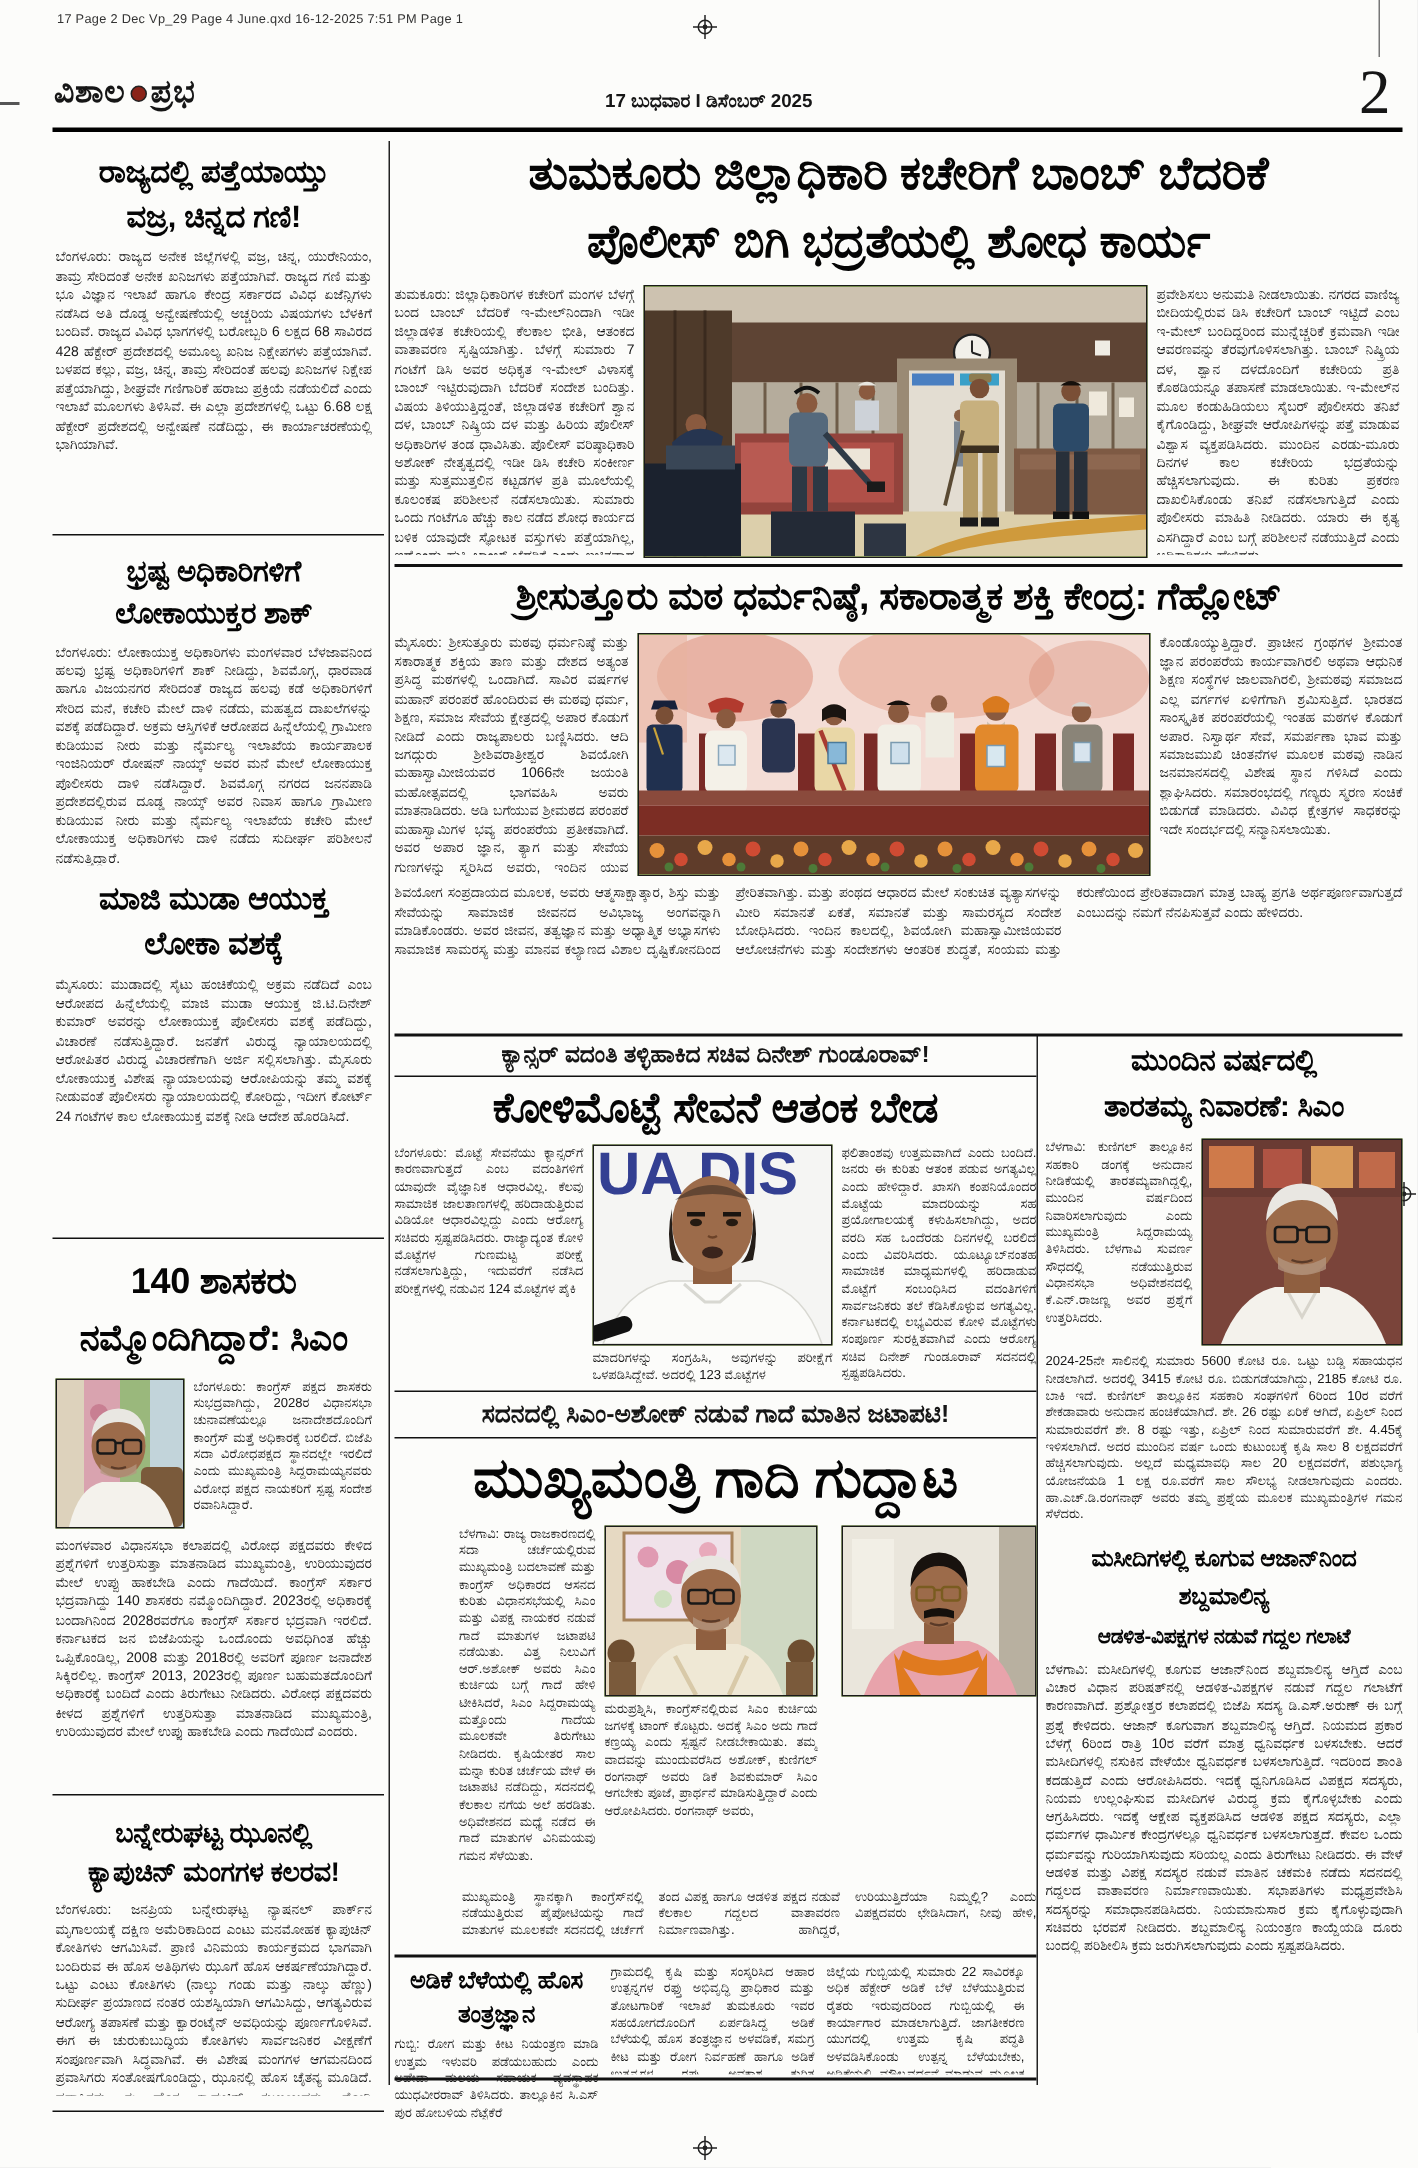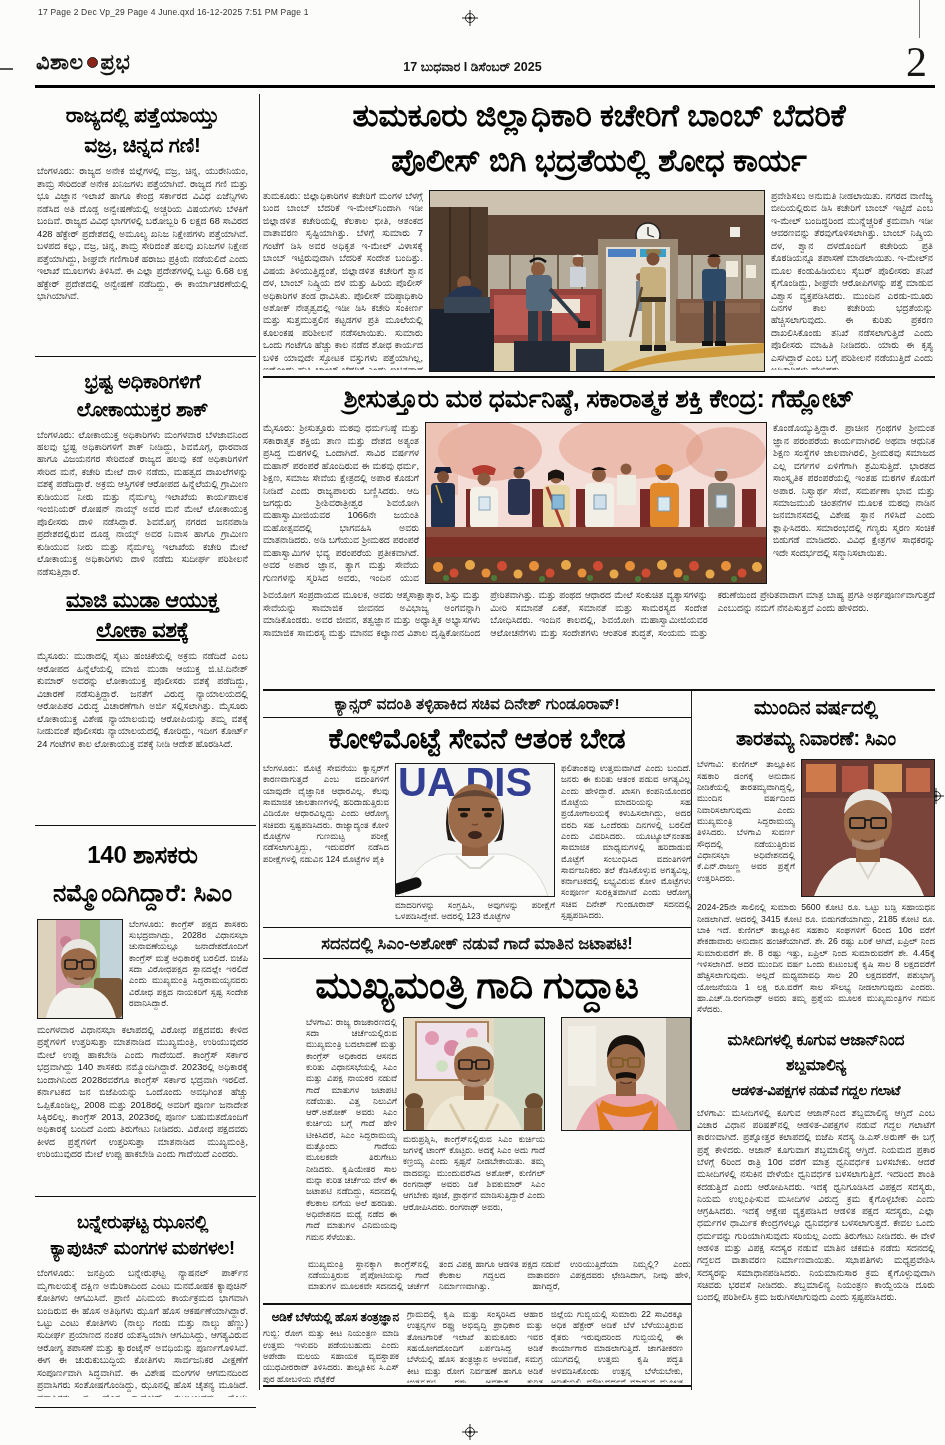--- a/index.html
+++ b/index.html
@@ -84,21 +84,21 @@
       </div>
       <div class="kbody" style="height:178px;margin-top:6px;">ಬೆಂಗಳೂರು: ರಾಜ್ಯದ ಅನೇಕ ಜಿಲ್ಲೆಗಳಲ್ಲಿ ವಜ್ರ, ಚಿನ್ನ, ಯುರೇನಿಯಂ, ತಾಮ್ರ ಸೇರಿದಂತೆ ಅನೇಕ ಖನಿಜಗಳು ಪತ್ತೆಯಾಗಿವೆ. ರಾಜ್ಯದ ಗಣಿ ಮತ್ತು ಭೂ ವಿಜ್ಞಾನ ಇಲಾಖೆ ಹಾಗೂ ಕೇಂದ್ರ ಸರ್ಕಾರದ ವಿವಿಧ ಏಜೆನ್ಸಿಗಳು ನಡೆಸಿದ ಅತಿ ದೊಡ್ಡ ಅನ್ವೇಷಣೆಯಲ್ಲಿ ಅಚ್ಚರಿಯ ವಿಷಯಗಳು ಬೆಳಕಿಗೆ ಬಂದಿವೆ. ರಾಜ್ಯದ ವಿವಿಧ ಭಾಗಗಳಲ್ಲಿ ಬರೋಬ್ಬರಿ 6 ಲಕ್ಷದ 68 ಸಾವಿರದ 428 ಹೆಕ್ಟೇರ್ ಪ್ರದೇಶದಲ್ಲಿ ಅಮೂಲ್ಯ ಖನಿಜ ನಿಕ್ಷೇಪಗಳು ಪತ್ತೆಯಾಗಿವೆ. ಬಳಪದ ಕಲ್ಲು, ವಜ್ರ, ಚಿನ್ನ, ತಾಮ್ರ ಸೇರಿದಂತೆ ಹಲವು ಖನಿಜಗಳ ನಿಕ್ಷೇಪ ಪತ್ತೆಯಾಗಿದ್ದು, ಶೀಘ್ರವೇ ಗಣಿಗಾರಿಕೆ ಹರಾಜು ಪ್ರಕ್ರಿಯೆ ನಡೆಯಲಿದೆ ಎಂದು ಇಲಾಖೆ ಮೂಲಗಳು ತಿಳಿಸಿವೆ. ಈ ಎಲ್ಲಾ ಪ್ರದೇಶಗಳಲ್ಲಿ ಒಟ್ಟು 6.68 ಲಕ್ಷ ಹೆಕ್ಟೇರ್ ಪ್ರದೇಶದಲ್ಲಿ ಅನ್ವೇಷಣೆ ನಡೆದಿದ್ದು, ಈ ಕಾರ್ಯಾಚರಣೆಯಲ್ಲಿ ಭಾಗಿಯಾಗಿವೆ.</div>
     </div>
 
     <div class="lc-art" style="height:458px;">
       <div class="khead" style="font-size:19.5px;padding-top:6px;">
         <div>ಭ್ರಷ್ಟ ಅಧಿಕಾರಿಗಳಿಗೆ</div>
         <div>ಲೋಕಾಯುಕ್ತರ ಶಾಕ್</div>
       </div>
       <div class="kbody" style="height:148px;margin-top:5px;">ಬೆಂಗಳೂರು: ಲೋಕಾಯುಕ್ತ ಅಧಿಕಾರಿಗಳು ಮಂಗಳವಾರ ಬೆಳಜಾವನಿಂದ ಹಲವು ಭ್ರಷ್ಟ ಅಧಿಕಾರಿಗಳಿಗೆ ಶಾಕ್ ನೀಡಿದ್ದು, ಶಿವಮೊಗ್ಗ, ಧಾರವಾಡ ಹಾಗೂ ವಿಜಯನಗರ ಸೇರಿದಂತೆ ರಾಜ್ಯದ ಹಲವು ಕಡೆ ಅಧಿಕಾರಿಗಳಿಗೆ ಸೇರಿದ ಮನೆ, ಕಚೇರಿ ಮೇಲೆ ದಾಳಿ ನಡೆದು, ಮಹತ್ವದ ದಾಖಲೆಗಳನ್ನು ವಶಕ್ಕೆ ಪಡೆದಿದ್ದಾರೆ. ಅಕ್ರಮ ಆಸ್ತಿಗಳಿಕೆ ಆರೋಪದ ಹಿನ್ನೆಲೆಯಲ್ಲಿ ಗ್ರಾಮೀಣ ಕುಡಿಯುವ ನೀರು ಮತ್ತು ನೈರ್ಮಲ್ಯ ಇಲಾಖೆಯ ಕಾರ್ಯಪಾಲಕ ಇಂಜಿನಿಯರ್ ರೋಷನ್ ನಾಯ್ಕ್ ಅವರ ಮನೆ ಮೇಲೆ ಲೋಕಾಯುಕ್ತ ಪೊಲೀಸರು ದಾಳಿ ನಡೆಸಿದ್ದಾರೆ. ಶಿವಮೊಗ್ಗ ನಗರದ ಜನನಪಾಡಿ ಪ್ರದೇಶದಲ್ಲಿರುವ ದೂಡ್ಡ ನಾಯ್ಕ್ ಅವರ ನಿವಾಸ ಹಾಗೂ ಗ್ರಾಮೀಣ ಕುಡಿಯುವ ನೀರು ಮತ್ತು ನೈರ್ಮಲ್ಯ ಇಲಾಖೆಯ ಕಚೇರಿ ಮೇಲೆ ಲೋಕಾಯುಕ್ತ ಅಧಿಕಾರಿಗಳು ದಾಳಿ ನಡೆದು ಸುದೀರ್ಘ ಪರಿಶೀಲನೆ ನಡೆಸುತ್ತಿದ್ದಾರೆ.</div>
-      <div class="khead" style="font-size:21px;padding-top:8px;text-decoration:underline;">
+      <div class="khead" style="font-size:21px;padding-top:8px;">
         <div>ಮಾಜಿ ಮುಡಾ ಆಯುಕ್ತ</div>
         <div>ಲೋಕಾ ವಶಕ್ಕೆ</div>
       </div>
       <div class="kbody" style="height:158px;margin-top:5px;">ಮೈಸೂರು: ಮುಡಾದಲ್ಲಿ ಸೈಟು ಹಂಚಿಕೆಯಲ್ಲಿ ಅಕ್ರಮ ನಡೆದಿದೆ ಎಂಬ ಆರೋಪದ ಹಿನ್ನೆಲೆಯಲ್ಲಿ ಮಾಜಿ ಮುಡಾ ಆಯುಕ್ತ ಜಿ.ಟಿ.ದಿನೇಶ್ ಕುಮಾರ್ ಅವರನ್ನು ಲೋಕಾಯುಕ್ತ ಪೊಲೀಸರು ವಶಕ್ಕೆ ಪಡೆದಿದ್ದು, ವಿಚಾರಣೆ ನಡೆಸುತ್ತಿದ್ದಾರೆ. ಜನತೆಗೆ ವಿರುದ್ಧ ನ್ಯಾಯಾಲಯದಲ್ಲಿ ಆರೋಪಿತರ ವಿರುದ್ಧ ವಿಚಾರಣೆಗಾಗಿ ಅರ್ಜಿ ಸಲ್ಲಿಸಲಾಗಿತ್ತು. ಮೈಸೂರು ಲೋಕಾಯುಕ್ತ ವಿಶೇಷ ನ್ಯಾಯಾಲಯವು ಆರೋಪಿಯನ್ನು ತಮ್ಮ ವಶಕ್ಕೆ ನೀಡುವಂತೆ ಪೊಲೀಸರು ನ್ಯಾಯಾಲಯದಲ್ಲಿ ಕೋರಿದ್ದು, ಇದೀಗ ಕೋರ್ಟ್ 24 ಗಂಟೆಗಳ ಕಾಲ ಲೋಕಾಯುಕ್ತ ವಶಕ್ಕೆ ನೀಡಿ ಆದೇಶ ಹೊರಡಿಸಿದೆ.</div>
     </div>
 
     <div class="lc-art" style="height:360px;">
       <div class="khead" style="font-size:24px;padding-top:6px;line-height:1.6;">
         <div>140 ಶಾಸಕರು</div>
         <div>ನಮ್ಮೊಂದಿಗಿದ್ದಾರೆ: ಸಿಎಂ</div>
@@ -124,21 +124,21 @@
           </svg>
         </div>
         <div class="kbody sm" style="height:98px;flex:1;">ಬೆಂಗಳೂರು: ಕಾಂಗ್ರೆಸ್ ಪಕ್ಷದ ಶಾಸಕರು ಸುಭದ್ರವಾಗಿದ್ದು, 2028ರ ವಿಧಾನಸಭಾ ಚುನಾವಣೆಯಲ್ಲೂ ಜನಾದೇಶದೊಂದಿಗೆ ಕಾಂಗ್ರೆಸ್ ಮತ್ತೆ ಅಧಿಕಾರಕ್ಕೆ ಬರಲಿದೆ. ಬಿಜೆಪಿ ಸದಾ ವಿರೋಧಪಕ್ಷದ ಸ್ಥಾನದಲ್ಲೇ ಇರಲಿದೆ ಎಂದು ಮುಖ್ಯಮಂತ್ರಿ ಸಿದ್ದರಾಮಯ್ಯನವರು ವಿರೋಧ ಪಕ್ಷದ ನಾಯಕರಿಗೆ ಸ್ಪಷ್ಟ ಸಂದೇಶ ರವಾನಿಸಿದ್ದಾರೆ.</div>
       </div>
       <div class="kbody" style="height:160px;margin-top:5px;">ಮಂಗಳವಾರ ವಿಧಾನಸಭಾ ಕಲಾಪದಲ್ಲಿ ವಿರೋಧ ಪಕ್ಷದವರು ಕೇಳಿದ ಪ್ರಶ್ನೆಗಳಿಗೆ ಉತ್ತರಿಸುತ್ತಾ ಮಾತನಾಡಿದ ಮುಖ್ಯಮಂತ್ರಿ, ಉರಿಯುವುದರ ಮೇಲೆ ಉಪ್ಪು ಹಾಕಬೇಡಿ ಎಂದು ಗಾದೆಯಿದೆ. ಕಾಂಗ್ರೆಸ್ ಸರ್ಕಾರ ಭದ್ರವಾಗಿದ್ದು 140 ಶಾಸಕರು ನಮ್ಮೊಂದಿಗಿದ್ದಾರೆ. 2023ರಲ್ಲಿ ಅಧಿಕಾರಕ್ಕೆ ಬಂದಾಗಿನಿಂದ 2028ರವರೆಗೂ ಕಾಂಗ್ರೆಸ್ ಸರ್ಕಾರ ಭದ್ರವಾಗಿ ಇರಲಿದೆ. ಕರ್ನಾಟಕದ ಜನ ಬಿಜೆಪಿಯನ್ನು ಒಂದೊಂದು ಅವಧಿಗಿಂತ ಹೆಚ್ಚು ಒಪ್ಪಿಕೊಂಡಿಲ್ಲ, 2008 ಮತ್ತು 2018ರಲ್ಲಿ ಅವರಿಗೆ ಪೂರ್ಣ ಜನಾದೇಶ ಸಿಕ್ಕಿರಲಿಲ್ಲ. ಕಾಂಗ್ರೆಸ್ 2013, 2023ರಲ್ಲಿ ಪೂರ್ಣ ಬಹುಮತದೊಂದಿಗೆ ಅಧಿಕಾರಕ್ಕೆ ಬಂದಿದೆ ಎಂದು ತಿರುಗೇಟು ನೀಡಿದರು. ವಿರೋಧ ಪಕ್ಷದವರು ಕೀಳದ ಪ್ರಶ್ನೆಗಳಿಗೆ ಉತ್ತರಿಸುತ್ತಾ ಮಾತನಾಡಿದ ಮುಖ್ಯಮಂತ್ರಿ, ಉರಿಯುವುದರ ಮೇಲೆ ಉಪ್ಪು ಹಾಕಬೇಡಿ ಎಂದು ಗಾದೆಯಿದೆ ಎಂದರು.</div>
     </div>
 
     <div class="lc-art" style="height:200px;">
       <div class="khead" style="font-size:18px;padding-top:8px;">
         <div>ಬನ್ನೇರುಘಟ್ಟ ಝೂನಲ್ಲಿ</div>
-        <div>ಕ್ಯಾಪುಚಿನ್ ಮಂಗಗಳ ಮಠಗಳಲ!</div>
+        <div>ಕ್ಯಾಪುಚಿನ್ ಮಂಗಗಳ ಕಲರವ!</div>
       </div>
       <div class="kbody" style="height:130px;margin-top:6px;">ಬೆಂಗಳೂರು: ಜನಪ್ರಿಯ ಬನ್ನೇರುಘಟ್ಟ ನ್ಯಾಷನಲ್ ಪಾರ್ಕ್‌ನ ಮೃಗಾಲಯಕ್ಕೆ ದಕ್ಷಿಣ ಅಮೆರಿಕಾದಿಂದ ಎಂಟು ಮನಮೋಹಕ ಕ್ಯಾಪುಚಿನ್ ಕೋತಿಗಳು ಆಗಮಿಸಿವೆ. ಪ್ರಾಣಿ ವಿನಿಮಯ ಕಾರ್ಯಕ್ರಮದ ಭಾಗವಾಗಿ ಬಂದಿರುವ ಈ ಹೊಸ ಅತಿಥಿಗಳು ಝೂಗೆ ಹೊಸ ಆಕರ್ಷಣೆಯಾಗಿದ್ದಾರೆ. ಒಟ್ಟು ಎಂಟು ಕೋತಿಗಳು (ನಾಲ್ಕು ಗಂಡು ಮತ್ತು ನಾಲ್ಕು ಹೆಣ್ಣು) ಸುದೀರ್ಘ ಪ್ರಯಾಣದ ನಂತರ ಯಶಸ್ವಿಯಾಗಿ ಆಗಮಿಸಿದ್ದು, ಆಗತ್ಯವಿರುವ ಆರೋಗ್ಯ ತಪಾಸಣೆ ಮತ್ತು ಕ್ವಾರಂಟೈನ್ ಅವಧಿಯನ್ನು ಪೂರ್ಣಗೊಳಿಸಿವೆ. ಈಗ ಈ ಚುರುಕುಬುದ್ಧಿಯ ಕೋತಿಗಳು ಸಾರ್ವಜನಿಕರ ವೀಕ್ಷಣೆಗೆ ಸಂಪೂರ್ಣವಾಗಿ ಸಿದ್ಧವಾಗಿವೆ. ಈ ವಿಶೇಷ ಮಂಗಗಳ ಆಗಮನದಿಂದ ಪ್ರವಾಸಿಗರು ಸಂತೋಷಗೊಂಡಿದ್ದು, ಝೂನಲ್ಲಿ ಹೊಸ ಚೈತನ್ಯ ಮೂಡಿದೆ. ಪ್ರವಾಸಿಗರು ಈ ಹೊಸ ಕ್ಯಾಪುಚಿನ್ ಕುಟುಂಬವನ್ನು ನೋಡಿ ಆನಂದಿಸುತ್ತಿದ್ದಾರೆ.</div>
     </div>
   </div>
 
   <div class="midtop">
     <div class="khead" style="font-size:31px;line-height:1.45;">ತುಮಕೂರು ಜಿಲ್ಲಾಧಿಕಾರಿ ಕಚೇರಿಗೆ ಬಾಂಬ್ ಬೆದರಿಕೆ</div>
     <div class="khead" style="font-size:31px;line-height:1.45;">ಪೊಲೀಸ್ ಬಿಗಿ ಭದ್ರತೆಯಲ್ಲಿ ಶೋಧ ಕಾರ್ಯ</div>
     <div class="row" style="margin-top:6px;">
       <div class="kbody" style="width:160px;height:180px;">ತುಮಕೂರು: ಜಿಲ್ಲಾಧಿಕಾರಿಗಳ ಕಚೇರಿಗೆ ಮಂಗಳ ಬೆಳಗ್ಗೆ ಬಂದ ಬಾಂಬ್ ಬೆದರಿಕೆ ಇ-ಮೇಲ್‌ನಿಂದಾಗಿ ಇಡೀ ಜಿಲ್ಲಾಡಳಿತ ಕಚೇರಿಯಲ್ಲಿ ಕೆಲಕಾಲ ಭೀತಿ, ಆತಂಕದ ವಾತಾವರಣ ಸೃಷ್ಟಿಯಾಗಿತ್ತು. ಬೆಳಗ್ಗೆ ಸುಮಾರು 7 ಗಂಟೆಗೆ ಡಿಸಿ ಅವರ ಅಧಿಕೃತ ಇ-ಮೇಲ್ ವಿಳಾಸಕ್ಕೆ ಬಾಂಬ್ ಇಟ್ಟಿರುವುದಾಗಿ ಬೆದರಿಕೆ ಸಂದೇಶ ಬಂದಿತ್ತು. ವಿಷಯ ತಿಳಿಯುತ್ತಿದ್ದಂತೆ, ಜಿಲ್ಲಾಡಳಿತ ಕಚೇರಿಗೆ ಶ್ವಾನ ದಳ, ಬಾಂಬ್ ನಿಷ್ಕ್ರಿಯ ದಳ ಮತ್ತು ಹಿರಿಯ ಪೊಲೀಸ್ ಅಧಿಕಾರಿಗಳ ತಂಡ ಧಾವಿಸಿತು. ಪೊಲೀಸ್ ವರಿಷ್ಠಾಧಿಕಾರಿ ಅಶೋಕ್ ನೇತೃತ್ವದಲ್ಲಿ ಇಡೀ ಡಿಸಿ ಕಚೇರಿ ಸಂಕೀರ್ಣ ಮತ್ತು ಸುತ್ತಮುತ್ತಲಿನ ಕಟ್ಟಡಗಳ ಪ್ರತಿ ಮೂಲೆಯಲ್ಲಿ ಕೂಲಂಕಷ ಪರಿಶೀಲನೆ ನಡೆಸಲಾಯಿತು. ಸುಮಾರು ಒಂದು ಗಂಟೆಗೂ ಹೆಚ್ಚು ಕಾಲ ನಡೆದ ಶೋಧ ಕಾರ್ಯದ ಬಳಿಕ ಯಾವುದೇ ಸ್ಫೋಟಕ ವಸ್ತುಗಳು ಪತ್ತೆಯಾಗಿಲ್ಲ, ಇದೊಂದು ಹುಸಿ ಬಾಂಬ್ ಬೆದರಿಕೆ ಎಂದು ಖಚಿತವಾದ ನಂತರ, ಆತಂಕದ ವಾತಾವರಣ ತಿಳಿಗೊಂಡಿತು. ಅಧಿಕಾರಿಗಳು ಮತ್ತು ಸಿಬ್ಬಂದಿಯನ್ನು ಮತ್ತೆ ಕಚೇರಿಯೊಳಗೆ</div>
@@ -419,21 +419,21 @@
             <path d="M58,64 Q64,67 70,64" stroke="#5a3a28" stroke-width="1.5" fill="none"></path>
           </svg>
         </div>
       </div>
     </div>
     <div class="threecol kbody sm" style="margin-top:4px;height:44px;margin-left:45px;">ಮುಖ್ಯಮಂತ್ರಿ ಸ್ಥಾನಕ್ಕಾಗಿ ಕಾಂಗ್ರೆಸ್‌ನಲ್ಲಿ ನಡೆಯುತ್ತಿರುವ ಪೈಪೋಟಿಯನ್ನು ಗಾದೆ ಮಾತುಗಳ ಮೂಲಕವೇ ಸದನದಲ್ಲಿ ಚರ್ಚೆಗೆ ತಂದ ವಿಪಕ್ಷ ಹಾಗೂ ಆಡಳಿತ ಪಕ್ಷದ ನಡುವೆ ಕೆಲಕಾಲ ಗದ್ದಲದ ವಾತಾವರಣ ನಿರ್ಮಾಣವಾಗಿತ್ತು. ಹಾಗಿದ್ದರೆ, ಉರಿಯುತ್ತಿದೆಯಾ ನಿಮ್ಮಲ್ಲಿ? ಎಂದು ವಿಪಕ್ಷದವರು ಛೇಡಿಸಿದಾಗ, ನೀವು ಹೇಳಿ, ಮೂರು ಗಂಟೆ ನಿಮ್ಮಲ್ಲೇ ಕೇಳಿ ಏನಾದರೂ ಎಂದು ಸಿಎಂ ಪುನಃ ಸ್ಪಷ್ಟಪಡಿಸಿದರು.</div>
   </div>
 
   <div style="position:absolute;left:263px;top:1303px;width:428px;height:84px;border-top:2px solid #111;border-bottom:2px solid #111;display:flex;gap:8px;padding-top:4px;box-sizing:border-box;">
     <div style="width:136px;">
-      <div class="khead" style="font-size:12px;text-align:right;">ಅಡಿಕೆ ಬೆಳೆಯಲ್ಲಿ ಹೊಸ ತಂತ್ರಜ್ಞಾನ</div>
+      <div class="khead" style="font-size:16px;text-align:center;">ಅಡಿಕೆ ಬೆಳೆಯಲ್ಲಿ ಹೊಸ ತಂತ್ರಜ್ಞಾನ</div>
       <div class="kbody sm" style="height:56px;margin-top:2px;">ಗುಬ್ಬಿ: ರೋಗ ಮತ್ತು ಕೀಟ ನಿಯಂತ್ರಣ ಮಾಡಿ ಉತ್ತಮ ಇಳುವರಿ ಪಡೆಯಬಹುದು ಎಂದು ಅಪೇಡಾ ಮಲಯ ಸಹಾಯಕ ವ್ಯವಸ್ಥಾಪಕ ಯುಧವೀರರಾವ್ ತಿಳಿಸಿದರು. ತಾಲ್ಲೂಕಿನ ಸಿ.ಎಸ್ ಪುರ ಹೋಬಳಿಯ ನೆಟ್ಟೆಕೆರೆ</div>
     </div>
     <div class="kbody sm" style="width:136px;height:74px;">ಗ್ರಾಮದಲ್ಲಿ ಕೃಷಿ ಮತ್ತು ಸಂಸ್ಕರಿಸಿದ ಆಹಾರ ಉತ್ಪನ್ನಗಳ ರಫ್ತು ಅಭಿವೃದ್ಧಿ ಪ್ರಾಧಿಕಾರ ಮತ್ತು ತೋಟಗಾರಿಕೆ ಇಲಾಖೆ ತುಮಕೂರು ಇವರ ಸಹಯೋಗದೊಂದಿಗೆ ಏರ್ಪಡಿಸಿದ್ದ ಅಡಿಕೆ ಬೆಳೆಯಲ್ಲಿ ಹೊಸ ತಂತ್ರಜ್ಞಾನ ಅಳವಡಿಕೆ, ಸಮಗ್ರ ಕೀಟ ಮತ್ತು ರೋಗ ನಿರ್ವಹಣೆ ಹಾಗೂ ಅಡಿಕೆ ಉತ್ಪನ್ನಗಳ ರಫ್ತು ಅವಕಾಶ ಕುರಿತ ಕಾರ್ಯಾಗಾರದಲ್ಲಿ ಮಾತನಾಡಿ, ತುಮಕೂರು</div>
     <div class="kbody sm" style="width:132px;height:74px;">ಜಿಲ್ಲೆಯ ಗುಬ್ಬಿಯಲ್ಲಿ ಸುಮಾರು 22 ಸಾವಿರಕ್ಕೂ ಅಧಿಕ ಹೆಕ್ಟೇರ್ ಅಡಿಕೆ ಬೆಳೆ ಬೆಳೆಯುತ್ತಿರುವ ರೈತರು ಇರುವುದರಿಂದ ಗುಬ್ಬಿಯಲ್ಲಿ ಈ ಕಾರ್ಯಾಗಾರ ಮಾಡಲಾಗುತ್ತಿದೆ. ಜಾಗತೀಕರಣ ಯುಗದಲ್ಲಿ ಉತ್ತಮ ಕೃಷಿ ಪದ್ಧತಿ ಅಳವಡಿಸಿಕೊಂಡು ಉತ್ಪನ್ನ ಬೆಳೆಯಬೇಕು, ಅಡಿಕೆಯಲ್ಲಿ ಮೌಲ್ಯವರ್ಧನೆ ಮಾಡುವ ಮೂಲಕ ಅಡಿಕೆ ಉತ್ಪನ್ನ ಸಮರ್ಪಕವಾಗಿ ಬಳಸಿಕೊಳ್ಳಬಹುದು.</div>
   </div>
 
   <div class="rightcol">
     <div>
       <div class="khead" style="font-size:19.5px;line-height:1.6;">
         <div>ಮುಂದಿನ ವರ್ಷದಲ್ಲಿ</div>

